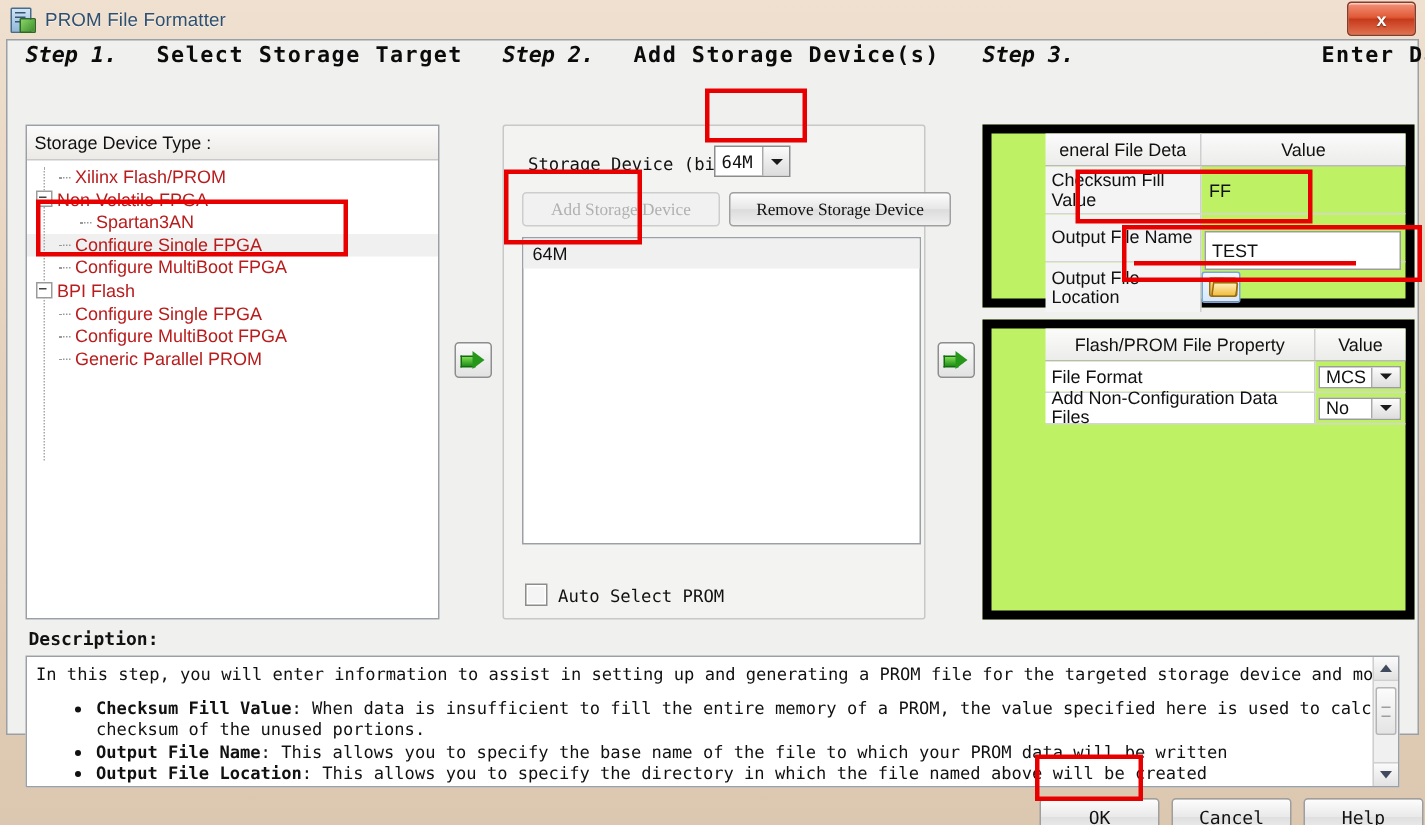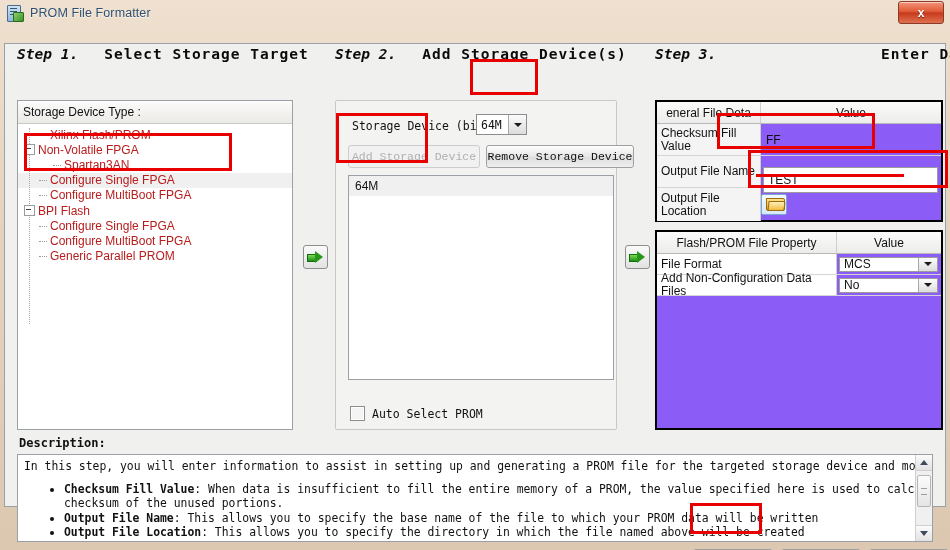--- a/index.html
+++ b/index.html
@@ -46,21 +46,21 @@
     position:absolute;right:6px;top:1px;width:44px;height:21px;
     border:1px solid #8a3a28;border-radius:3px;
     background:linear-gradient(180deg,#f3937a 0%,#e05a37 45%,#c63a1c 52%,#e0714e 100%);
     box-shadow:inset 0 1px 0 rgba(255,255,255,.55);
     display:flex;align-items:center;justify-content:center;
     color:#fff;font-size:12px;font-weight:bold;cursor:pointer;
     text-shadow:0 1px 1px rgba(0,0,0,.5);
   }
   
   .client{
-    position:absolute;left:4px;top:43px;width:942px;height:464px;
+    position:absolute;left:4px;top:26px;width:942px;height:464px;
     background:#f0f0ee;border:1px solid #9aa0a6;
     box-sizing:border-box;
   }
   
   .steps{
     position:absolute;left:0;top:2px;width:940px;height:26px;
   }
   .step-h{
     position:absolute;top:0;white-space:nowrap;
     font-family:"DejaVu Sans Mono","Liberation Mono",monospace;
@@ -132,21 +132,21 @@
   }
   .caret{
     width:0;height:0;border-left:4px solid transparent;border-right:4px solid transparent;
     border-top:4px solid #1a1a1a;
   }
   #sd-combo{left:140px;top:13px;width:51px;height:21px;}
   .btn{
     position:absolute;box-sizing:border-box;
     border:1px solid #a0a0a0;border-radius:3px;
     background:linear-gradient(180deg,#fdfdfd,#e6e6e6 50%,#dcdcdc 51%,#efefef);
-    font-family:Liberation Mono, monospace;font-size:11.5px;color:#111;
+    font-family:Liberation Serif, serif;font-size:11.5px;color:#111;
     display:flex;align-items:center;justify-content:center;cursor:pointer;white-space:nowrap;
   }
   .btn.disabled{color:#b0b0b0;border-color:#cdcdcd;background:#f1f1f1;cursor:default;}
   #add-dev{left:12px;top:44px;width:132px;height:23px;}
   #rem-dev{left:150px;top:44px;width:148px;height:23px;}
   #dev-list{
     position:absolute;left:12px;top:74px;width:266px;height:205px;
     background:#fff;border:1px solid #9aa0a6;box-sizing:border-box;
   }
   #dev-list .item{
@@ -154,22 +154,22 @@
     padding-left:6px;font-size:12px;color:#111;
   }
   .chk-row{position:absolute;left:14px;top:305px;display:flex;align-items:center;}
   .chkbox{
     width:13px;height:13px;border:1px solid #8d8d8d;background:#f4f4f4;
     box-shadow:inset 0 0 0 1px #fff;margin-right:7px;
   }
 
   
   .tbl{
-    position:absolute;left:0;background:#8b5cf6;
-    border:2px solid #000000;box-sizing:border-box;
+    position:absolute;left:0;background:#bef264;
+    border:6px solid #000000;box-sizing:border-box;padding-left:36px;
   }
   #tbl1{top:0;width:288px;height:122px;}
   #tbl2{top:130px;width:288px;height:200px;}
   .tr{display:flex;border-bottom:1px solid #d5d5d5;box-sizing:border-box;}
   .th{
     background:linear-gradient(180deg,#fbfbfb,#ececea);
     height:22px;align-items:center;font-size:12px;color:#111;
     border-bottom:1px solid #b9b9b9;
   }
   .th .c{display:flex;align-items:center;justify-content:center;height:100%;overflow:hidden;}

